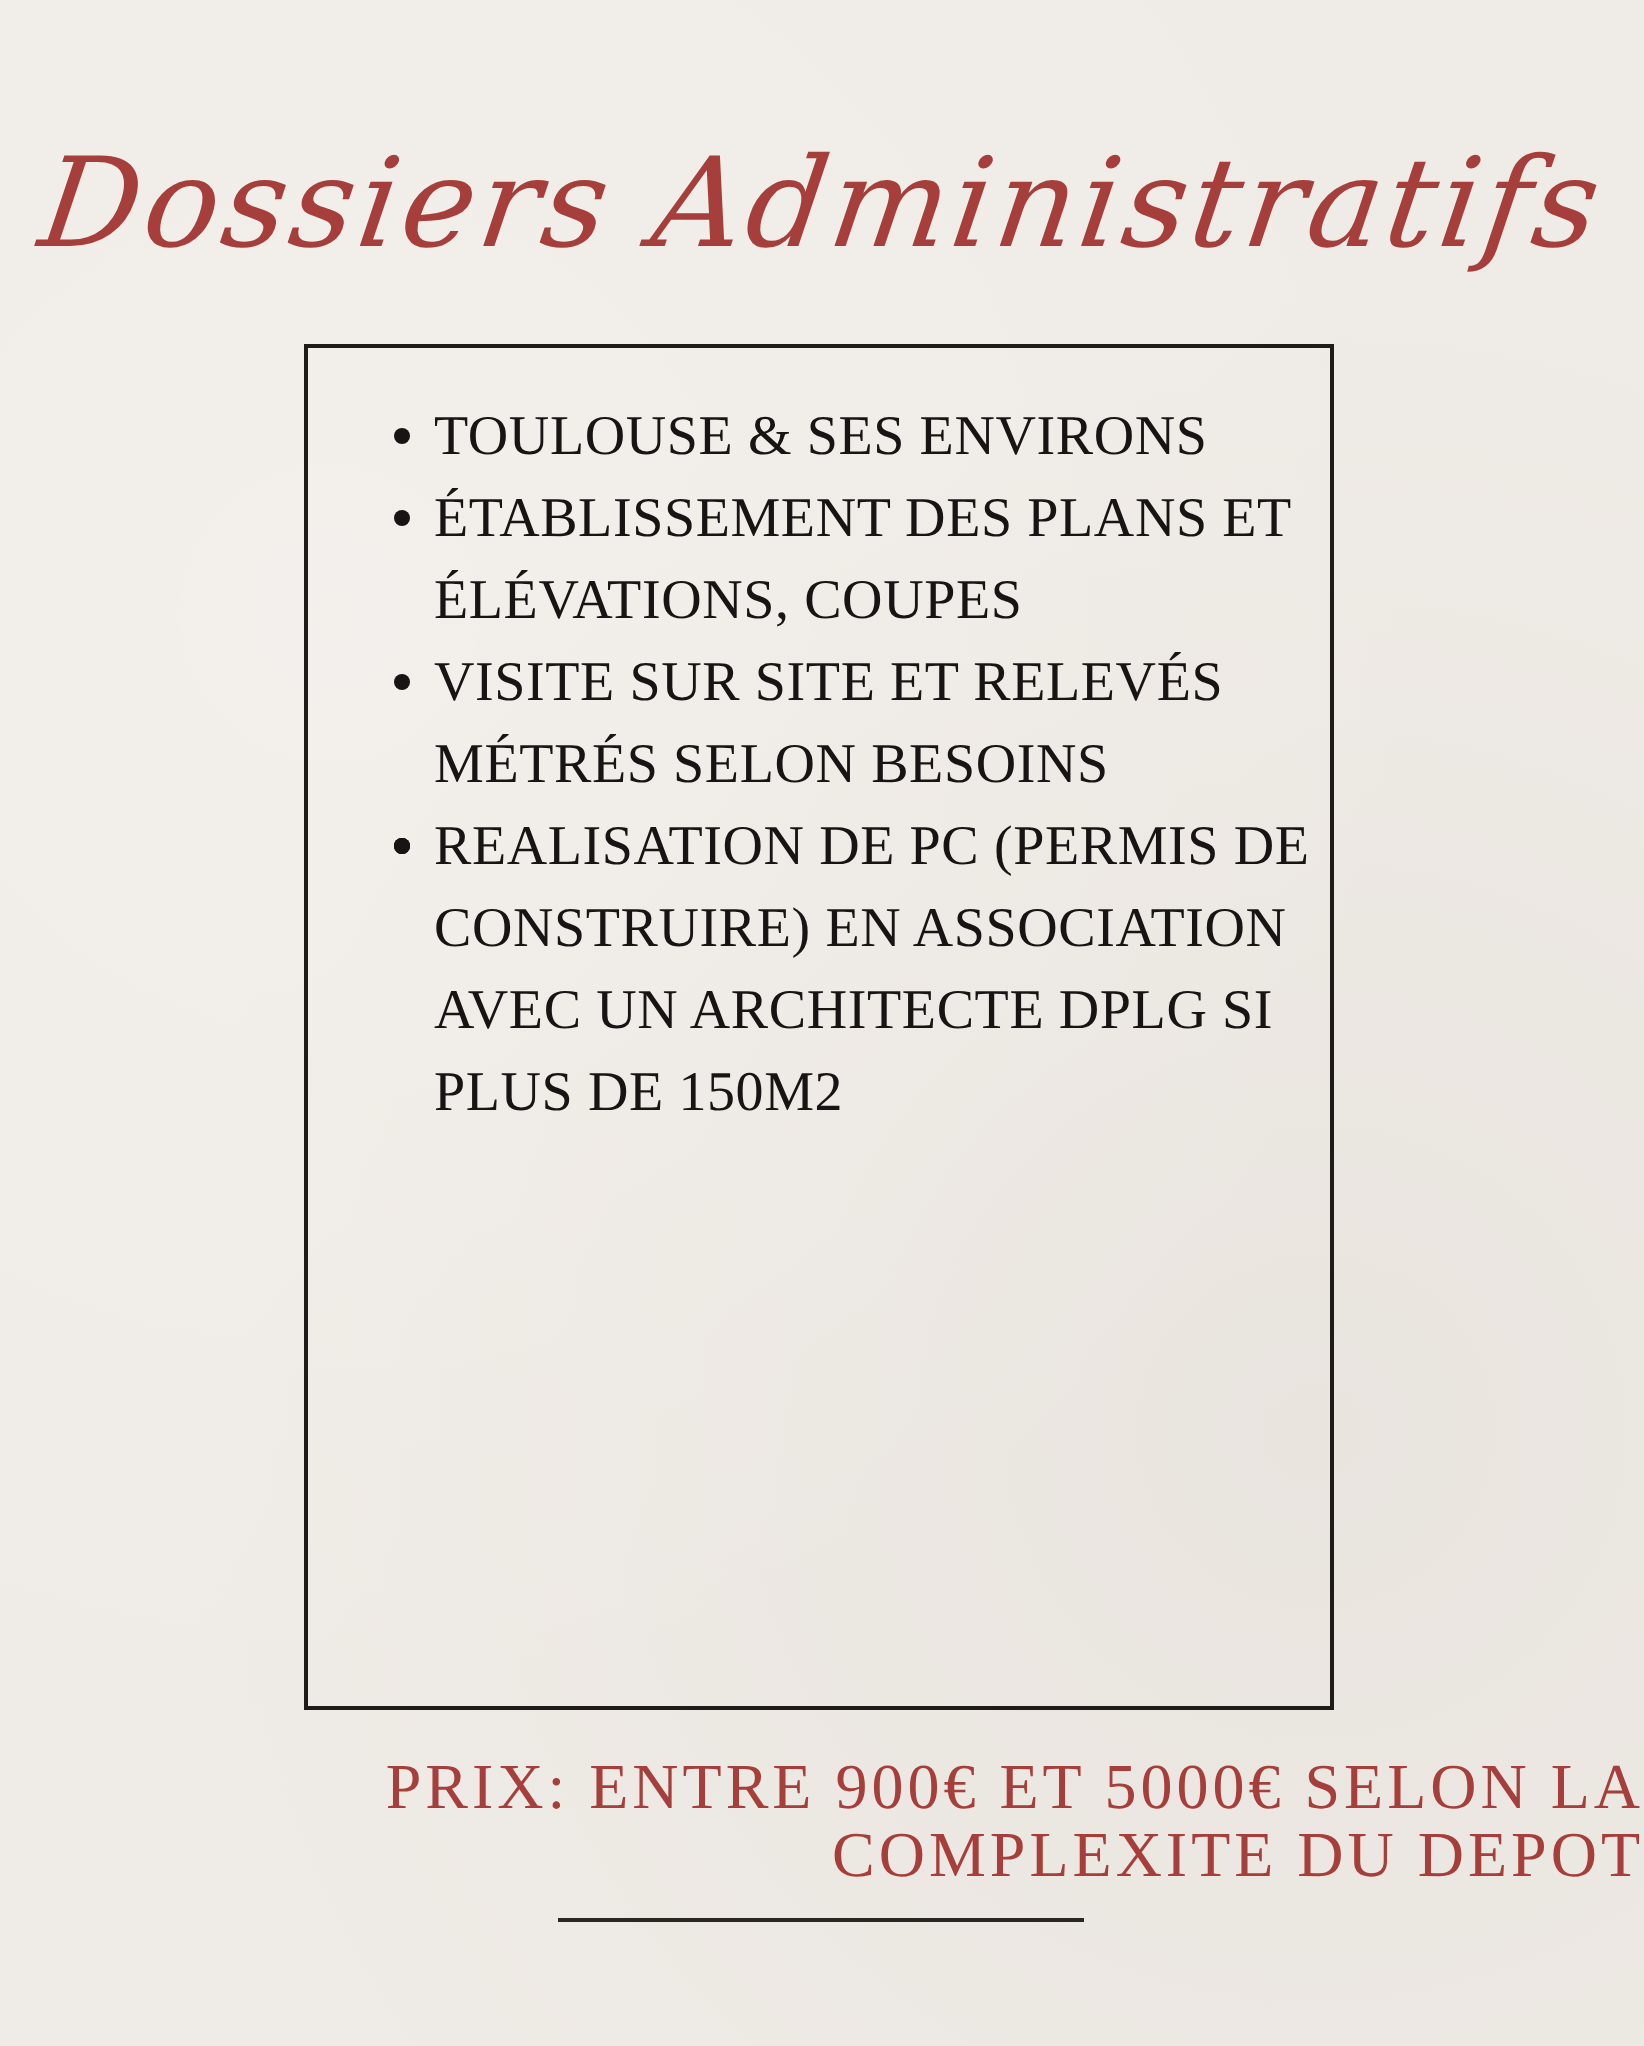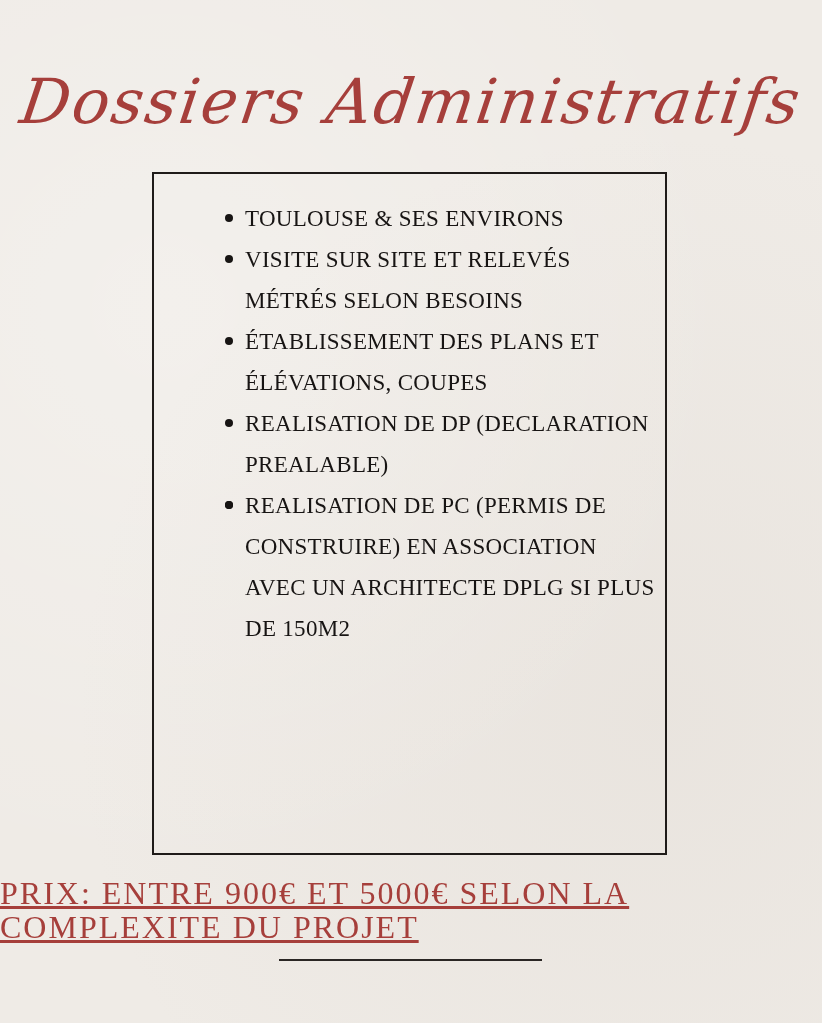--- a/index.html
+++ b/index.html
@@ -50,72 +50,70 @@
       left: 63px;
       top: 24px;
       margin: 0;
       padding: 0;
       list-style: none;
       width: 440px;
     }
     .list li {
       position: relative;
       color: #171413;
-      font-size: 23px;
+      font-size: 28px;
       line-height: 41px;
       letter-spacing: 0.3px;
       padding-left: 0;
-      margin-left: 28px;
     }
     .bullet {
       position: absolute;
       left: -20px;
       top: 16px;
       width: 8px;
       height: 8px;
       border-radius: 50%;
       background: #171413;
     }
     .price {
       position: absolute;
       left: 0;
       width: 822px;
       top: 876px;
-      text-align: left;
+      text-align: right;
       color: #a63f3b;
       font-size: 32px;
       line-height: 34px;
       letter-spacing: 2px;
-      text-decoration: underline;
     }
     .rule {
       position: absolute;
       left: 279px;
       top: 959px;
       width: 263px;
       height: 2px;
       background: #2a2624;
     }
   </style>
 </head>
 <body>
 
 <div class="texture"></div>
 
 <h1 class="title" style="margin:0;font-weight:normal;">Dossiers Administratifs</h1>
 
 <div class="box">
   <ul class="list">
     <li><span class="bullet"></span><span>TOULOUSE &amp; SES ENVIRONS</span></li>
+    <li><span class="bullet"></span><span>ÉTABLISSEMENT DES PLANS ET ÉLÉVATIONS, COUPES</span></li>
     <li><span class="bullet"></span><span>VISITE SUR SITE ET RELEVÉS MÉTRÉS SELON BESOINS</span></li>
-    <li><span class="bullet"></span><span>ÉTABLISSEMENT DES PLANS ET ÉLÉVATIONS, COUPES</span></li>
-    <li><span class="bullet"></span><span>REALISATION DE DP (DECLARATION PREALABLE)</span></li>
+    <li><span class="bullet"></span></li>
     <li><span class="bullet"></span></li>
     <li><span class="bullet"></span><span>REALISATION DE PC (PERMIS DE CONSTRUIRE) EN ASSOCIATION AVEC UN ARCHITECTE DPLG SI PLUS DE 150M2</span></li>
   </ul>
 </div>
 
 <div class="price">
   <div>PRIX: ENTRE 900€ ET 5000€ SELON LA</div>
-  <div>COMPLEXITE DU PROJET</div>
+  <div>COMPLEXITE DU DEPOT</div>
 </div>
 
 <div class="rule"></div>
 
 </body></html>

